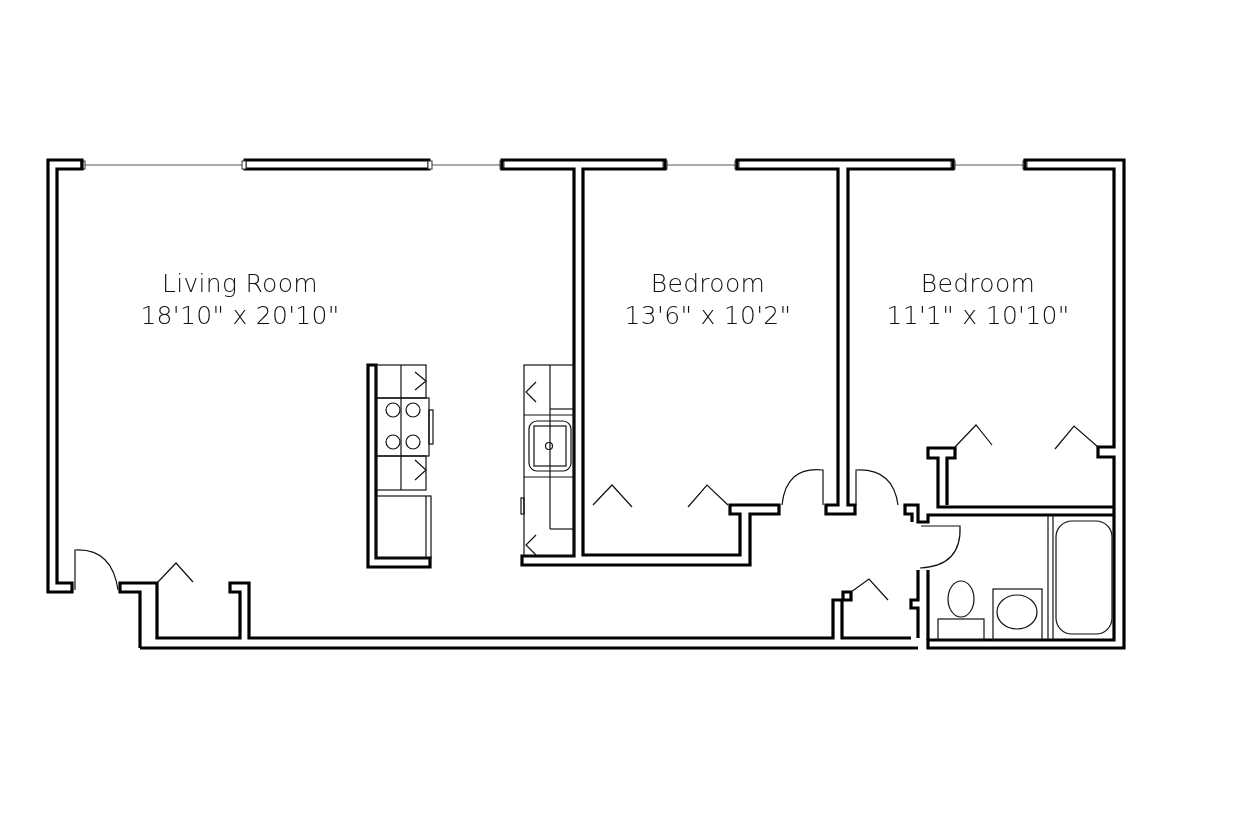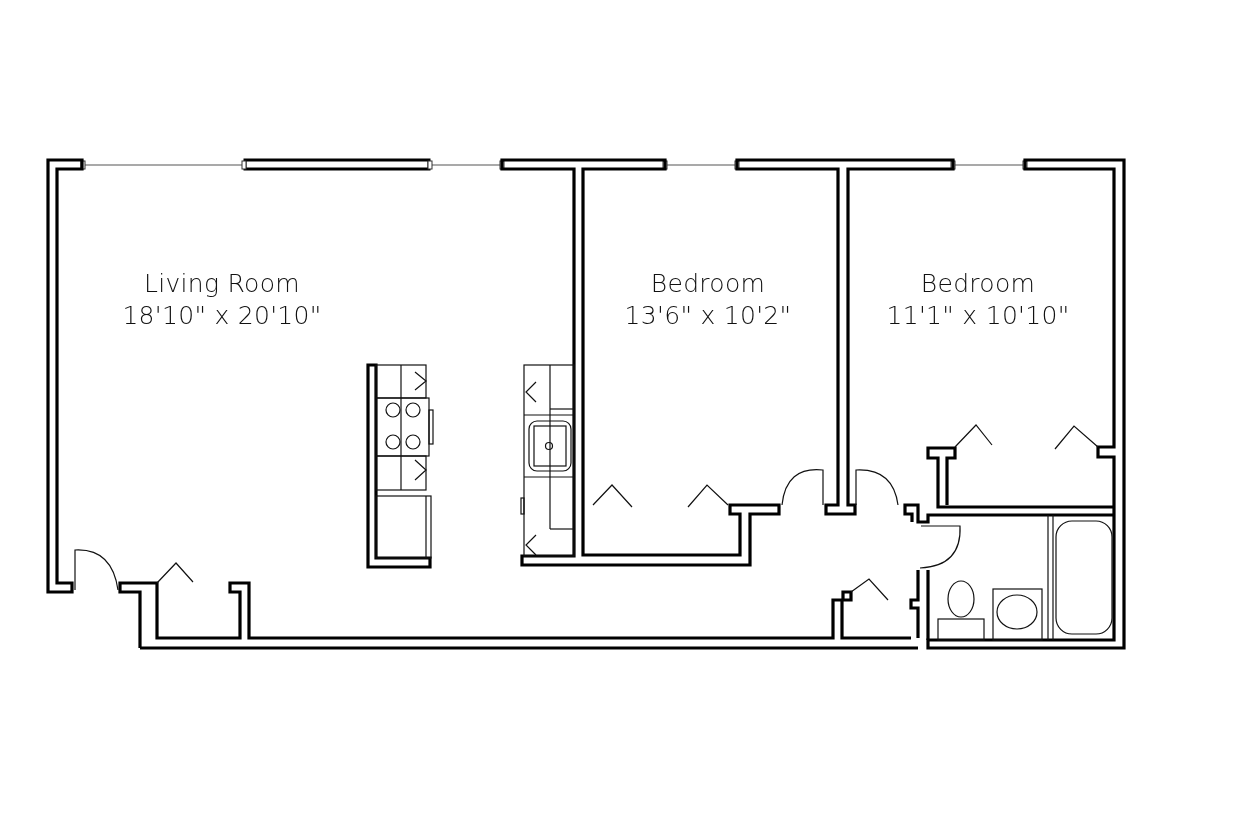--- a/index.html
+++ b/index.html
@@ -105,21 +105,21 @@
     <line class="thin" x1="1048" y1="515" x2="1048" y2="640"></line>
     <line class="thin" x1="1053" y1="515" x2="1053" y2="640"></line>
     <rect class="thin" x="1056" y="521" width="56" height="113" rx="16"></rect>
     <rect class="thin" x="993" y="589" width="49" height="51"></rect>
     <ellipse class="thin" cx="1017" cy="612" rx="20" ry="17"></ellipse>
     <ellipse class="thin" cx="961" cy="599" rx="13" ry="18"></ellipse>
     <rect class="thin" x="938" y="619" width="46" height="21"></rect>
   </g>
 </svg>
 
-<div class="label" style="left:92px; top:268px; width:260px;">
+<div class="label" style="left:110px; top:268px; width:260px;">
   <span class="name">Living Room</span>
   <span class="dims">18'10" x 20'10"</span>
 </div>
 <div class="label" style="left:583px; top:268px; width:250px;">
   <span class="name">Bedroom</span>
   <span class="dims">13'6" x 10'2"</span>
 </div>
 <div class="label" style="left:853px; top:268px; width:250px;">
   <span class="name">Bedroom</span>
   <span class="dims">11'1" x 10'10"</span>

